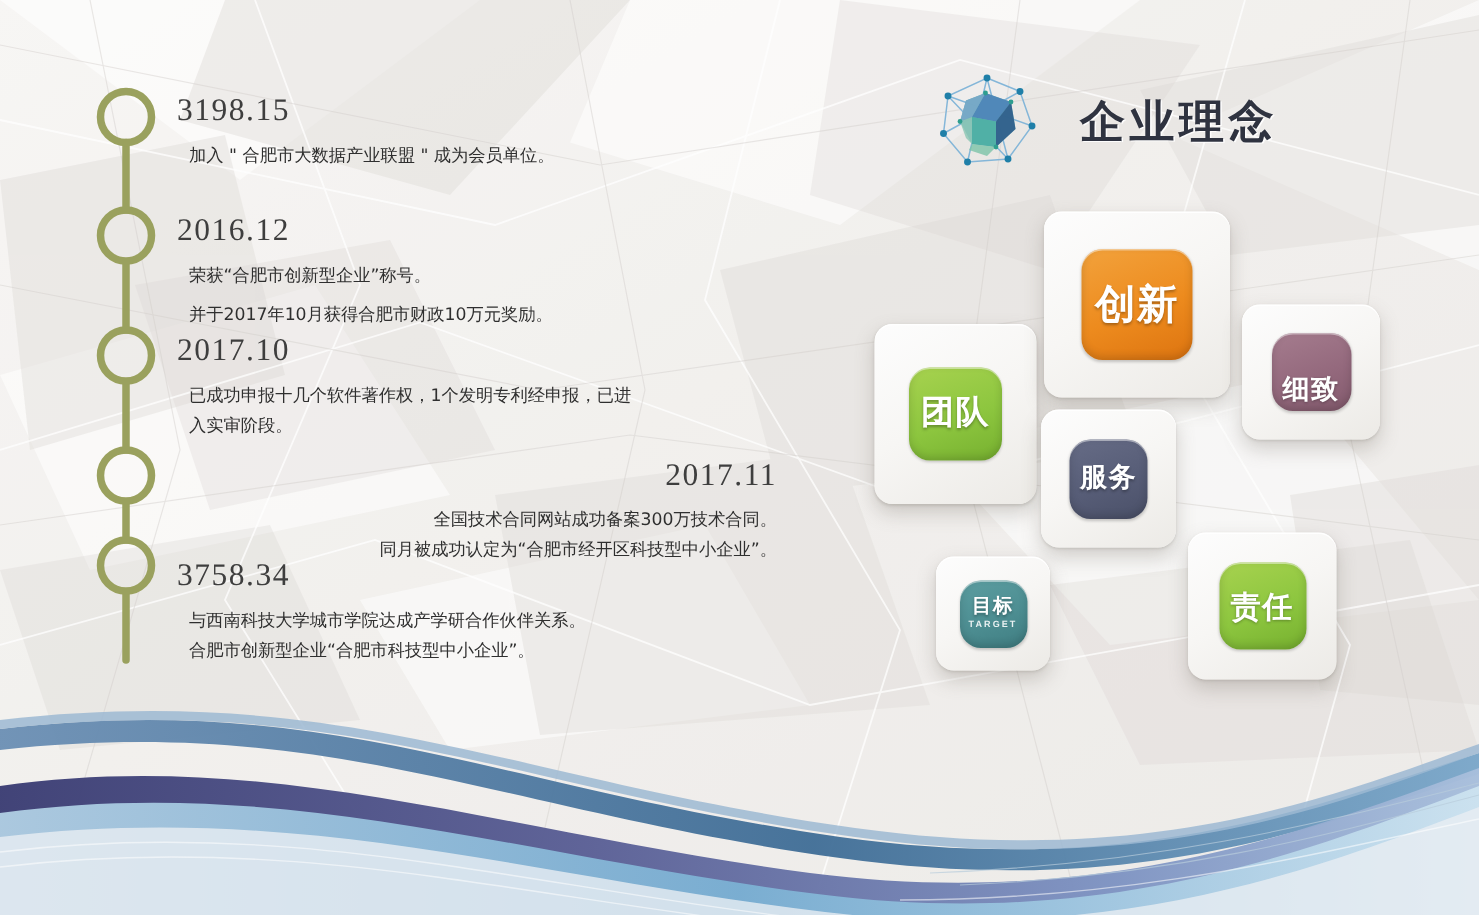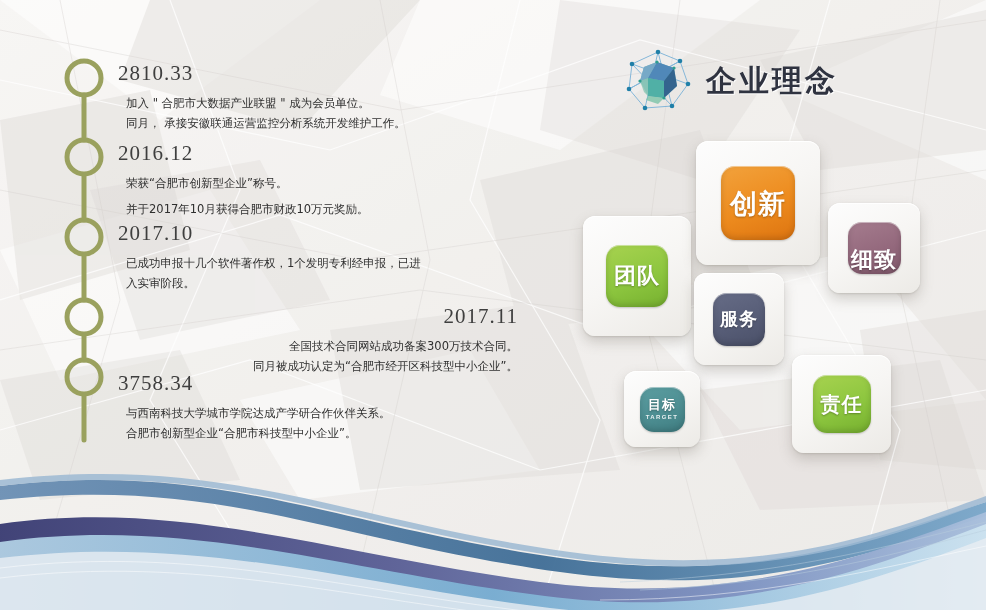--- a/index.html
+++ b/index.html
@@ -69,21 +69,21 @@
   
   .section-head {
     position: absolute;
     left: 624px; top: 48px;
     display: flex;
     align-items: center;
   }
   .gem-icon { width: 68px; height: 66px; flex: 0 0 auto; }
   .gem-icon svg { display:block; }
   .section-title {
-    margin-left: 14px;
+    margin-left: 28px;
     font-family: "DejaVu Sans", "Liberation Sans", sans-serif;
     font-size: 30px;
     font-weight: bold;
     color: #2f3340;
     letter-spacing: 3px;
     text-shadow: 1px 1px 0 rgba(255,255,255,0.9);
   }
 
   
   .cards { position: absolute; left: 0; top: 0; width: 986px; height: 470px; }
@@ -131,21 +131,21 @@
   #card-team     { left: 583px; top: 216px; width: 108px; height: 120px; }
   #card-team .tile { width: 62px; height: 62px; }
   #card-team .tile-label { font-size: 22px; }
 
   #card-innov    { left: 696px; top: 141px; width: 124px; height: 124px; }
   #card-innov .tile { width: 74px; height: 74px; }
   #card-innov .tile-label { font-size: 27px; }
 
   #card-detail   { left: 828px; top: 203px; width: 92px; height: 90px; }
   #card-detail .tile { width: 53px; height: 52px; }
-  #card-detail .tile-label { font-size: 22px; margin-top: 24px; }
+  #card-detail .tile-label { font-size: 18px; margin-top: 24px; }
 
   #card-service  { left: 694px; top: 273px; width: 90px; height: 92px; }
   #card-service .tile { width: 52px; height: 53px; }
   #card-service .tile-label { font-size: 18px; }
 
   #card-target   { left: 624px; top: 371px; width: 76px; height: 76px; }
   #card-target .tile { width: 45px; height: 45px; }
   #card-target .tile-label { font-size: 13px; text-align: center; }
 
   #card-resp     { left: 792px; top: 355px; width: 99px; height: 98px; }
@@ -269,24 +269,23 @@
           <circle cx="84" cy="78" r="17"></circle>
           <circle cx="84" cy="157" r="17"></circle>
           <circle cx="84" cy="237" r="17"></circle>
           <circle cx="84" cy="317" r="17"></circle>
           <circle cx="84" cy="377" r="17"></circle>
         </g>
       </svg>
     </div>
 
     <div class="tl-entry" style="top:63px;">
-      <div class="tl-date">2810.33</div>
+      <div class="tl-date">3198.15</div>
       <div class="tl-lines">
         <div class="tl-line indent">加入 " 合肥市大数据产业联盟 " 成为会员单位。</div>
-        <div class="tl-line indent">同月， 承接安徽联通运营监控分析系统开发维护工作。</div>
       </div>
     </div>
 
     <div class="tl-entry" style="top:143px;">
       <div class="tl-date">2016.12</div>
       <div class="tl-lines">
         <div class="tl-line indent">荣获“合肥市创新型企业”称号。</div>
         <div class="tl-line indent" style="margin-top:6px">并于2017年10月获得合肥市财政10万元奖励。</div>
       </div>
     </div>

